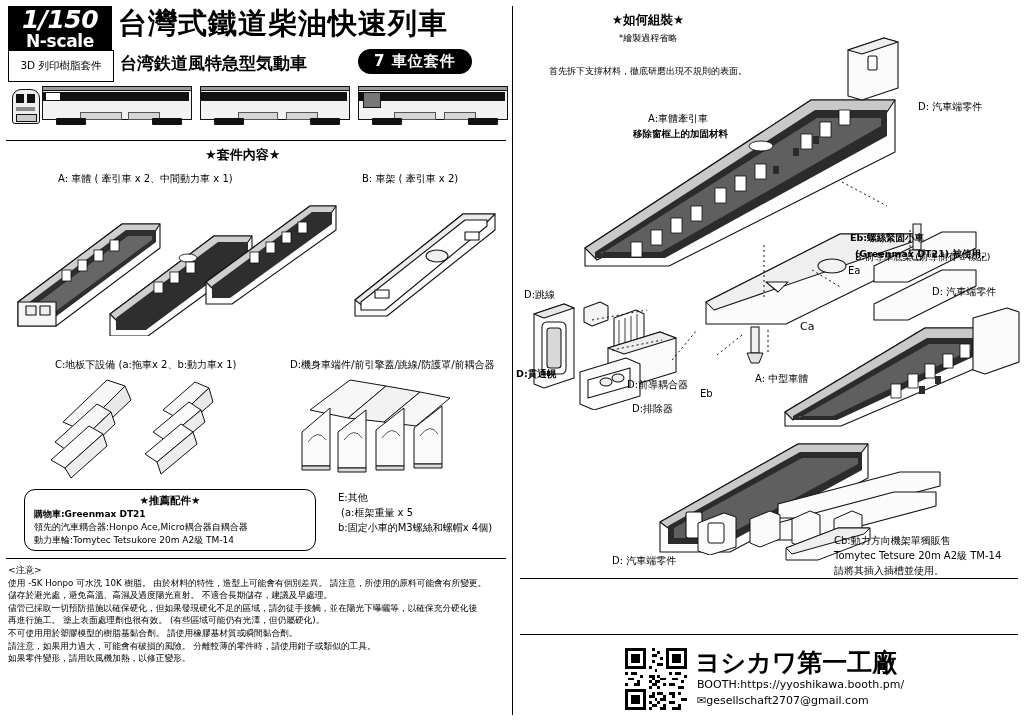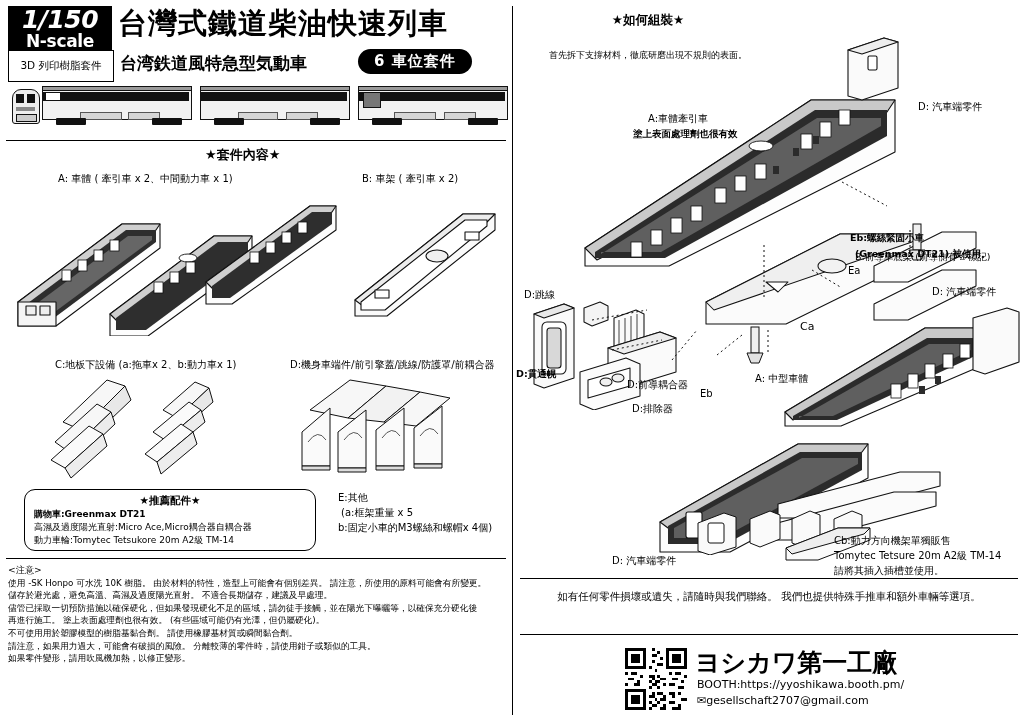--- a/index.html
+++ b/index.html
@@ -83,21 +83,21 @@
   <div class="hrule" style="left:520px;top:578px;width:498px;"></div>
   <div class="hrule" style="left:520px;top:634px;width:498px;"></div>
 
   <div id="scalebox">
     <div class="s1">1/150</div>
     <div class="s2">N-scale</div>
   </div>
   <div id="resinbox">3D 列印樹脂套件</div>
   <div id="maintitle">台灣式鐵道柴油快速列車</div>
   <div id="subtitle">台湾鉄道風特急型気動車</div>
-  <div id="cntbox">6 車位套件</div>
+  <div id="cntbox">7 車位套件</div>
 
   <div id="trainstrip">
     <div id="cabfront">
       <div class="cw" style="left:3px;top:4px;width:8px;height:9px;"></div>
       <div class="cw" style="left:14px;top:4px;width:8px;height:9px;"></div>
       <div class="cw" style="left:3px;top:17px;width:19px;height:4px;background:#888;"></div>
       <div class="cw" style="left:3px;top:24px;width:19px;height:6px;background:#ccc;border:1px solid #111;"></div>
     </div>
 
     <div class="carroof" style="left:36px;top:2px;width:148px;"></div>
@@ -243,37 +243,38 @@
     </svg>
   </div>
 
   <div class="lbl" style="left:338px;top:491px;">E:其他</div>
   <div class="lbl" style="left:341px;top:506px;">(a:框架重量 x 5</div>
   <div class="lbl" style="left:338px;top:521px;">b:固定小車的M3螺絲和螺帽x 4個)</div>
 
   <div id="accbox">
     <div class="t">★推薦配件★</div>
     <div class="l" style="top:18px;font-weight:bold;">購物車:Greenmax DT21</div>
-    <div class="l" style="top:31px;">高濕及過度陽光直射:Micro Ace,Micro耦合器自耦合器</div>
+    <div class="l" style="top:31px;">領先的汽車耦合器:Honpo Ace,Micro耦合器自耦合器</div>
     <div class="l" style="top:44px;">動力車輪:Tomytec Tetsukore 20m A2級 TM-14</div>
   </div>
 
   <div id="notes">
     <div class="hd">&lt;注意&gt;</div>
     <div>使用 -SK Honpo 可水洗 10K 樹脂。 由於材料的特性，造型上可能會有個別差異。 請注意，所使用的原料可能會有所變更。</div>
     <div>儲存於避光處，避免高溫、高濕及過度陽光直射。 不適合長期儲存，建議及早處理。</div>
     <div>儘管已採取一切預防措施以確保硬化，但如果發現硬化不足的區域，請勿徒手接觸，並在陽光下曝曬等，以確保充分硬化後</div>
     <div>再進行施工。 塗上表面處理劑也很有效。 (有些區域可能仍有光澤，但仍屬硬化)。</div>
     <div>不可使用用於塑膠模型的樹脂基黏合劑。 請使用橡膠基材質或瞬間黏合劑。</div>
     <div>請注意，如果用力過大，可能會有破損的風險。 分離較薄的零件時，請使用鉗子或類似的工具。</div>
     <div>如果零件變形，請用吹風機加熱，以修正變形。</div>
   </div>
 
   <div id="howto">
     <div class="h1">★如何組裝★</div>
+    <div class="h2">*繪製過程省略</div>
     <div class="h3">首先拆下支撐材料，徹底研磨出現不規則的表面。</div>
   </div>
 
   <div class="art" style="left:565px;top:60px;">
     <svg width="400" height="210" viewBox="0 0 400 210">
       <g stroke="#111" stroke-width="1.1" stroke-linejoin="round" fill="#fff">
         <path d="M20 188 L246 40 L330 40 L330 92 L104 206 L20 206 Z" fill="#fdfdfd"></path>
         <path d="M20 188 L246 40 L330 40 L322 52 L32 200 Z" fill="#c9c9c9"></path>
         <path d="M30 192 L250 50 L322 50 L322 76 L100 198 L30 198 Z" fill="#2b2b2b" stroke="none"></path>
         <path d="M36 194 L252 58 L316 58 L316 66 L96 192 L36 192 Z" fill="#5f5f5f" stroke="none"></path>
@@ -438,21 +439,21 @@
       <path d="M205 355 L230 335"></path>
       <path d="M252 245 L252 300"></path>
       <path d="M256 330 L256 352"></path>
       <path d="M398 230 L398 252"></path>
       <path d="M330 182 L375 206"></path>
       <path d="M300 270 L330 288"></path>
     </g>
   </svg>
 
   <div class="lbl" style="left:648px;top:112px;">A:車體牽引車</div>
-  <div class="lbl-b" style="left:633px;top:128px;">塗上表面處理劑也很有效</div>
+  <div class="lbl-b" style="left:633px;top:128px;">移除窗框上的加固材料</div>
   <div class="lbl" style="left:918px;top:100px;">D: 汽車端零件</div>
   <div class="lbl-b" style="left:855px;top:205px;font-weight:normal;margin-top:46px;">B:前導車底架 (前導側有 ▵ 標記)</div>
   <div class="lbl-b" style="left:850px;top:232px;">Eb:螺絲緊固小車</div>
   <div class="lbl-b" style="left:855px;top:248px;">(Greenmax DT21) 被使用。</div>
   <div class="lbl" style="left:848px;top:265px;">Ea</div>
 
   <div class="lbl" style="left:524px;top:288px;">D:跳線</div>
   <div class="lbl-b" style="left:516px;top:368px;">D:貫通幌</div>
   <div class="lbl" style="left:627px;top:378px;">D:前導耦合器</div>
   <div class="lbl" style="left:700px;top:388px;">Eb</div>
@@ -460,21 +461,20 @@
 
   <div class="lbl" style="left:800px;top:320px;font-size:11px;">Ca</div>
   <div class="lbl" style="left:755px;top:372px;">A: 中型車體</div>
   <div class="lbl" style="left:932px;top:285px;">D: 汽車端零件</div>
   <div class="lbl" style="left:612px;top:554px;">D: 汽車端零件</div>
 
   <div class="lbl" style="left:834px;top:534px;">Cb:動力方向機架單獨販售</div>
   <div class="lbl" style="left:834px;top:549px;">Tomytec Tetsure 20m A2級 TM-14</div>
   <div class="lbl" style="left:834px;top:564px;">請將其插入插槽並使用。</div>
 
-  <div id="footline">如有任何零件損壞或遺失，請隨時與我們聯絡。 我們也提供特殊手推車和額外車輛等選項。</div>
 
   <svg id="qr" viewBox="0 0 21 21" shape-rendering="crispEdges">
     <rect width="21" height="21" fill="#fff"></rect>
     <g fill="#000">
       <rect x="0" y="0" width="7" height="1"></rect>
         <rect x="0" y="0" width="1" height="7"></rect>
       <rect x="6" y="0" width="1" height="7"></rect>
         <rect x="0" y="6" width="7" height="1"></rect>
       <rect x="2" y="2" width="3" height="3"></rect>
       <rect x="14" y="0" width="7" height="1"></rect>

